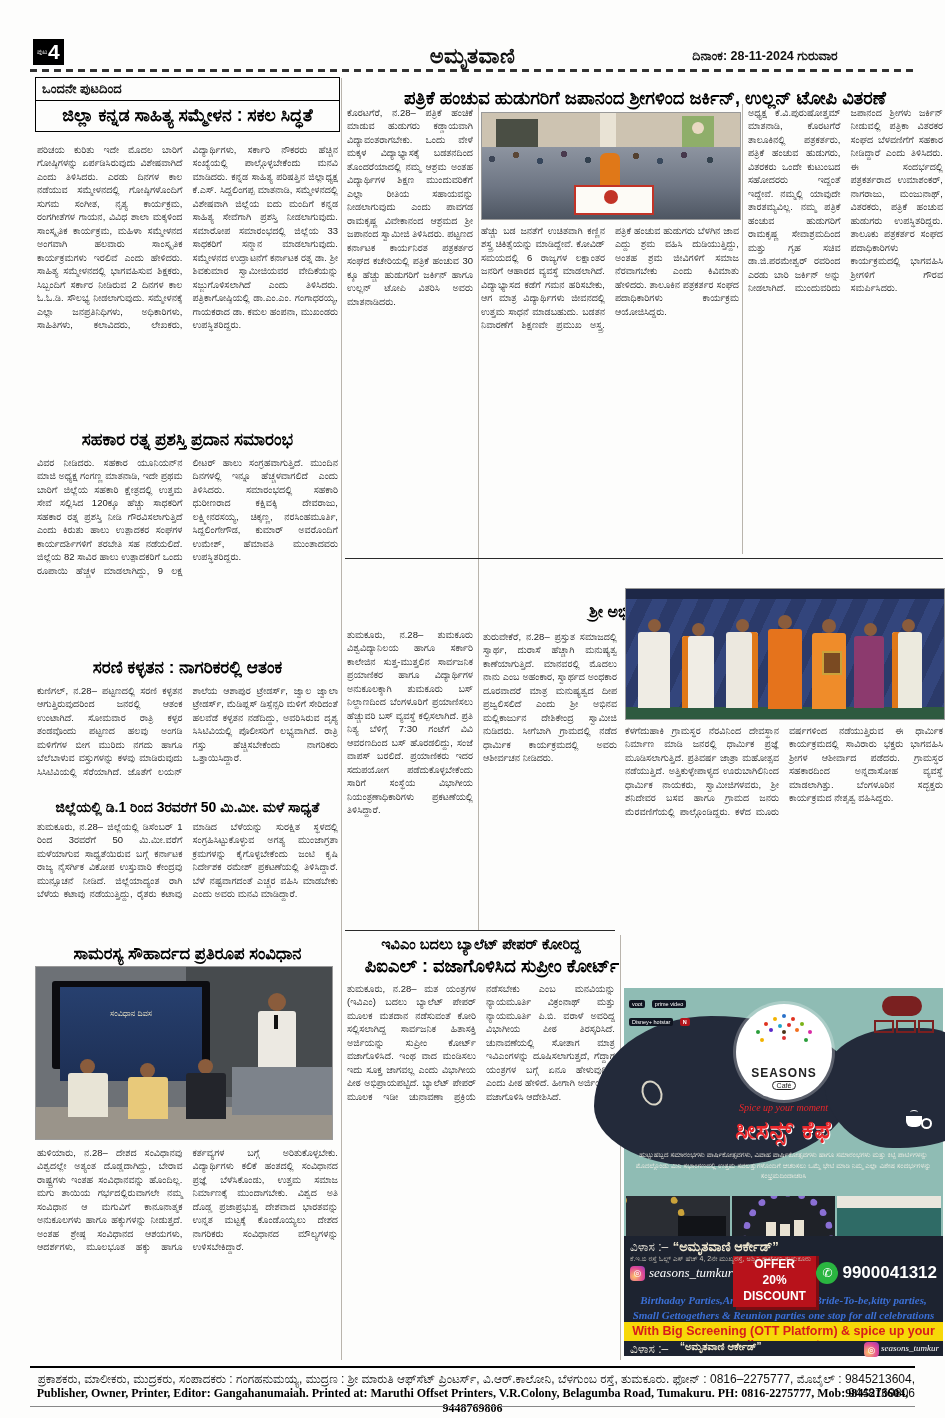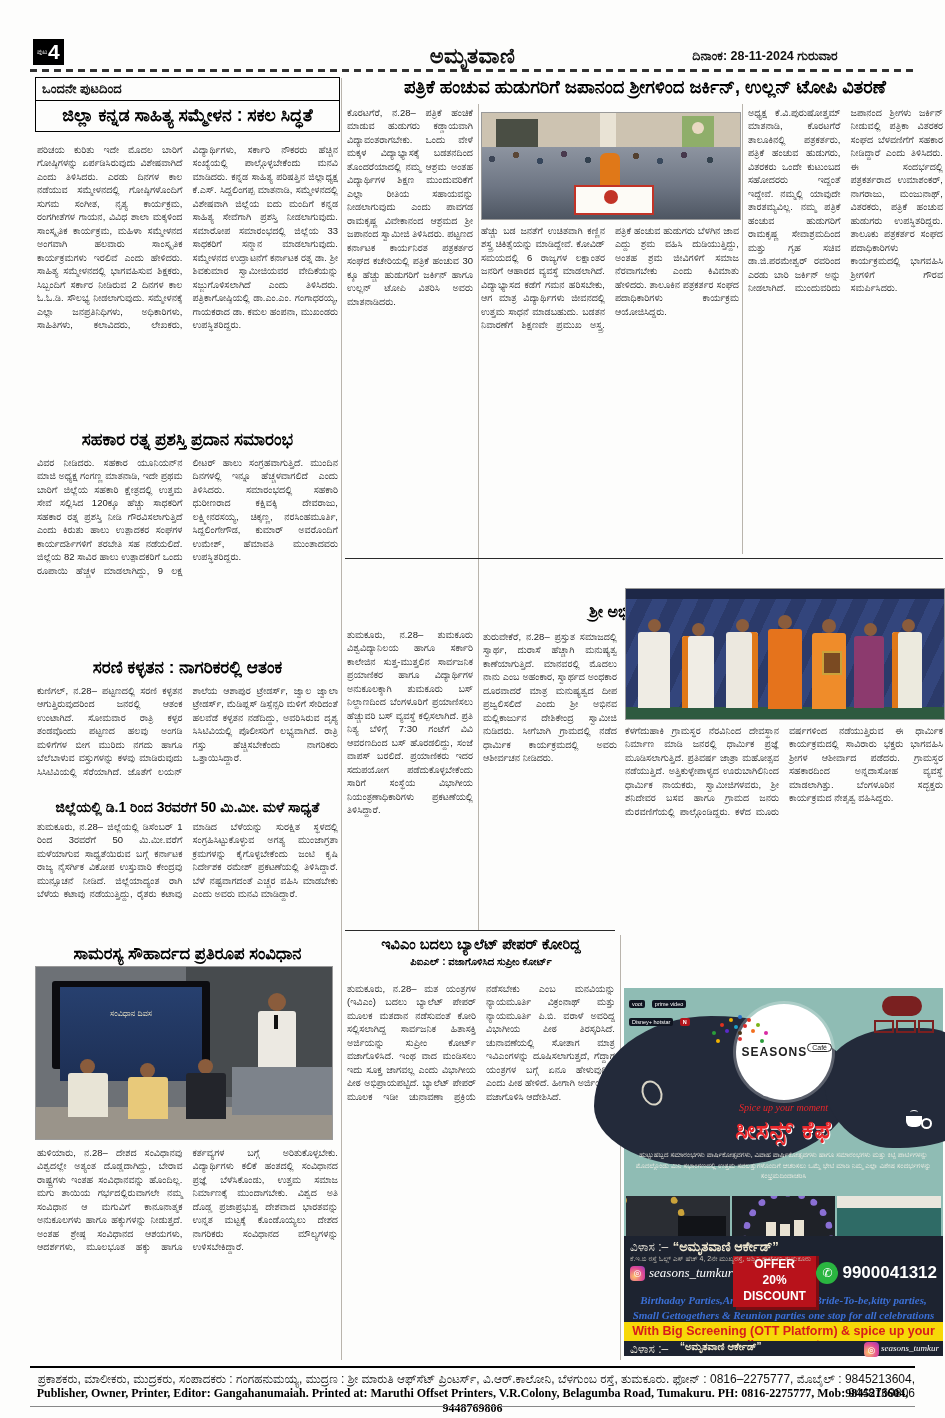--- a/index.html
+++ b/index.html
@@ -15,21 +15,21 @@
   .photo{overflow:hidden;border:1px solid #999;}
   .kicker-box{border:1.6px solid #000;}
   .kicker{font-weight:bold;font-size:13px;padding:3px 6px;border-bottom:1.6px solid #000;}
   .masthead-title{font-weight:bold;font-size:21px;letter-spacing:.5px;}
   .pagenum-box{background:#000;color:#fff;display:flex;align-items:center;padding:1px 4px;gap:2px;}
   .pagenum-box .vert{font-size:7px;line-height:1.05;width:9px;}
   .pagenum-box .num{font-size:21px;font-weight:bold;}
   .ad{background:#8fbcb4;}
   .ad .blob{position:absolute;background:#232a3a;border-radius:45% 55% 50% 40%/60% 45% 55% 40%;}
   .ott{font-size:5.5px;color:#fff;background:#101521;border-radius:2px;padding:1px 3px;margin:1px;display:inline-block;}
-  .logo-circle{background:#fff;border-radius:50%;display:flex;flex-direction:row;align-items:center;justify-content:flex-end;box-shadow:0 0 0 3px rgba(255,255,255,.25);}
+  .logo-circle{background:#fff;border-radius:50%;display:flex;flex-direction:column;align-items:center;justify-content:flex-end;box-shadow:0 0 0 3px rgba(255,255,255,.25);}
   .seasons-word{font-size:12px;letter-spacing:1px;color:#222;font-weight:bold;}
   .cafe-word{font-size:7px;color:#222;border:1px solid #222;border-radius:8px;padding:0 4px;margin:1px 0 10px;}
   .dotburst{width:4px;height:4px;border-radius:50%;background:#d33;
     box-shadow:-26px -6px 0 #2a9d3a,-18px -14px 0 #e0321f,-9px -19px 0 #f2b300,0 -22px 0 #2a71c9,9px -19px 0 #e0321f,18px -14px 0 #7ab317,26px -6px 0 #d92ba4,-22px 2px 0 #f2b300,22px 2px 0 #2a9d3a,-13px -8px 0 #5a2ac9,13px -8px 0 #f26f1f,-4px -12px 0 #1fa3c9,5px -13px 0 #d92b2b,0 -6px 0 #4a3317;}
   .tagline{font-style:italic;font-size:10px;color:#e8262a;font-family:"Liberation Serif","DejaVu Serif",serif;}
   .ad-title{font-weight:bold;font-size:24px;color:#e8262a;text-shadow:1px 1px 0 #fff;letter-spacing:1px;}
   .ad-desc{font-size:7px;color:#f2efe6;line-height:1.5;text-align:center;}
   .ad-eng{font-style:italic;font-weight:bold;font-size:11px;color:#3b6fd4;text-align:center;line-height:1.35;font-family:"Liberation Serif","DejaVu Serif",serif;}
   .ad-banner{background:#f7d808;color:#d81c1c;font-weight:bold;font-size:12.5px;text-align:center;padding:2px 0;}
   .ad-bottom{background:#1d2330;color:#fff;}
@@ -98,21 +98,21 @@
 
     <div class="head" style="left:44px;top:92px;width:15px;height:15px;"></div>
     <div class="fig" style="left:32px;top:106px;width:40px;height:44px;background:#e8e4d6;"></div>
     <div class="head" style="left:104px;top:96px;width:15px;height:15px;"></div>
     <div class="fig" style="left:92px;top:110px;width:40px;height:42px;background:#e8c97a;"></div>
     <div class="head" style="left:162px;top:92px;width:15px;height:15px;"></div>
     <div class="fig" style="left:150px;top:106px;width:40px;height:46px;background:#23252b;"></div>
   </div>
   <div class="abs body-txt cols2" style="left:37px;top:1146px;width:301px;height:212px;">ಹುಳಿಯಾರು, ನ.28– ದೇಶದ ಸಂವಿಧಾನವು ವಿಶ್ವದಲ್ಲೇ ಅತ್ಯಂತ ದೊಡ್ಡದಾಗಿದ್ದು, ಬೇರಾವ ರಾಷ್ಟ್ರಗಳು ಇಂತಹ ಸಂವಿಧಾನವನ್ನು ಹೊಂದಿಲ್ಲ. ಮಗು ತಾಯಿಯ ಗರ್ಭದಲ್ಲಿರುವಾಗಲೇ ನಮ್ಮ ಸಂವಿಧಾನ ಆ ಮಗುವಿಗೆ ಕಾನೂನಾತ್ಮಕ ಅನುಕೂಲಗಳು ಹಾಗೂ ಹಕ್ಕುಗಳನ್ನು ನೀಡುತ್ತದೆ. ಅಂತಹ ಶ್ರೇಷ್ಠ ಸಂವಿಧಾನದ ಆಶಯಗಳು, ಆದರ್ಶಗಳು, ಮೂಲಭೂತ ಹಕ್ಕು ಹಾಗೂ ಕರ್ತವ್ಯಗಳ ಬಗ್ಗೆ ಅರಿತುಕೊಳ್ಳಬೇಕು. ವಿದ್ಯಾರ್ಥಿಗಳು ಕಲಿಕೆ ಹಂತದಲ್ಲಿ ಸಂವಿಧಾನದ ಪ್ರಜ್ಞೆ ಬೆಳೆಸಿಕೊಂಡು, ಉತ್ತಮ ಸಮಾಜ ನಿರ್ಮಾಣಕ್ಕೆ ಮುಂದಾಗಬೇಕು. ವಿಶ್ವದ ಅತಿ ದೊಡ್ಡ ಪ್ರಜಾಪ್ರಭುತ್ವ ದೇಶವಾದ ಭಾರತವನ್ನು ಉನ್ನತ ಮಟ್ಟಕ್ಕೆ ಕೊಂಡೊಯ್ಯಲು ದೇಶದ ನಾಗರಿಕರು ಸಂವಿಧಾನದ ಮೌಲ್ಯಗಳನ್ನು ಉಳಿಸಬೇಕಿದ್ದಾರೆ.</div>
 
-  <div class="abs hl" style="left:347px;top:77px;width:596px;font-size:18px;">ಪತ್ರಿಕೆ ಹಂಚುವ ಹುಡುಗರಿಗೆ ಜಪಾನಂದ ಶ್ರೀಗಳಿಂದ ಜರ್ಕಿನ್, ಉಲ್ಲನ್ ಟೋಪಿ ವಿತರಣೆ</div>
+  <div class="abs hl" style="left:347px;top:88px;width:596px;font-size:18px;">ಪತ್ರಿಕೆ ಹಂಚುವ ಹುಡುಗರಿಗೆ ಜಪಾನಂದ ಶ್ರೀಗಳಿಂದ ಜರ್ಕಿನ್, ಉಲ್ಲನ್ ಟೋಪಿ ವಿತರಣೆ</div>
   <div class="abs body-txt" style="left:347px;top:106px;width:126px;height:444px;">ಕೊರಟಗೆರೆ, ನ.28– ಪತ್ರಿಕೆ ಹಂಚಿಕೆ ಮಾಡುವ ಹುಡುಗರು ಕಡ್ಡಾಯವಾಗಿ ವಿದ್ಯಾವಂತರಾಗಬೇಕು. ಒಂದು ವೇಳೆ ಮಕ್ಕಳ ವಿದ್ಯಾಭ್ಯಾಸಕ್ಕೆ ಬಡತನದಿಂದ ತೊಂದರೆಯಾದಲ್ಲಿ ನಮ್ಮ ಆಶ್ರಮ ಅಂತಹ ವಿದ್ಯಾರ್ಥಿಗಳ ಶಿಕ್ಷಣ ಮುಂದುವರಿಕೆಗೆ ಎಲ್ಲಾ ರೀತಿಯ ಸಹಾಯವನ್ನು ನೀಡಲಾಗುವುದು ಎಂದು ಪಾವಗಡ ರಾಮಕೃಷ್ಣ ವಿವೇಕಾನಂದ ಆಶ್ರಮದ ಶ್ರೀ ಜಪಾನಂದ ಸ್ವಾಮೀಜಿ ತಿಳಿಸಿದರು. ಪಟ್ಟಣದ ಕರ್ನಾಟಕ ಕಾರ್ಯನಿರತ ಪತ್ರಕರ್ತರ ಸಂಘದ ಕಚೇರಿಯಲ್ಲಿ ಪತ್ರಿಕೆ ಹಂಚುವ 30 ಕ್ಕೂ ಹೆಚ್ಚು ಹುಡುಗರಿಗೆ ಜರ್ಕಿನ್ ಹಾಗೂ ಉಲ್ಲನ್ ಟೋಪಿ ವಿತರಿಸಿ ಅವರು ಮಾತನಾಡಿದರು.</div>
 
   <div class="abs photo" style="left:481px;top:112px;width:258px;height:106px;background:#cdc3b1;">
     <div class="abs" style="left:14px;top:6px;width:42px;height:30px;background:#4a4e44;"></div>
     <div class="abs" style="left:118px;top:0;width:16px;height:64px;background:#e9e3d5;"></div>
     <div class="abs" style="left:200px;top:3px;width:32px;height:46px;background:#8fae6a;">
       <div class="abs" style="left:10px;top:6px;width:12px;height:12px;border-radius:50%;background:#e9d9c2;"></div>
     </div>
     <div class="abs" style="left:0;top:34px;width:258px;height:72px;background:
       radial-gradient(circle 5px at 10px 12px,#3c4556 60%,transparent 61%),
@@ -156,21 +156,21 @@
     <div class="abs" style="left:196px;top:62px;width:16px;height:20px;background:#7a4a22;border:2px solid #caa23a;"></div>
     <div class="head" style="left:238px;top:34px;width:13px;height:13px;"></div>
     <div class="fig" style="left:228px;top:47px;width:30px;height:72px;background:#8c3a6e;"></div>
     <div class="head" style="left:276px;top:30px;width:13px;height:13px;"></div>
     <div class="fig" style="left:266px;top:43px;width:30px;height:76px;background:#eceade;box-shadow:inset 6px 0 0 #e07818;"></div>
   </div>
   <div class="abs body-txt cols2" style="left:625px;top:724px;width:318px;height:256px;">ಕೆಳಗೆದುಹಾಕಿ ಗ್ರಾಮಸ್ಥರ ನೆರವಿನಿಂದ ದೇವಸ್ಥಾನ ನಿರ್ಮಾಣ ಮಾಡಿ ಜನರಲ್ಲಿ ಧಾರ್ಮಿಕ ಪ್ರಜ್ಞೆ ಮೂಡಿಸಲಾಗುತ್ತಿದೆ. ಪ್ರತಿವರ್ಷ ಜಾತ್ರಾ ಮಹೋತ್ಸವ ನಡೆಯುತ್ತಿದೆ. ಅತ್ತಿಕುಳ್ಳೇಪಾಳ್ಯದ ಊರುಬಾಗಿಲಿನಿಂದ ಧಾರ್ಮಿಕ ನಾಯಕರು, ಸ್ವಾಮೀಜಿಗಳವರು, ಶ್ರೀ ಶನಿದೇವರ ಬಸವ ಹಾಗೂ ಗ್ರಾಮದ ಜನರು ಮೆರವಣಿಗೆಯಲ್ಲಿ ಪಾಲ್ಗೊಂಡಿದ್ದರು. ಕಳೆದ ಮೂರು ವರ್ಷಗಳಿಂದ ನಡೆಯುತ್ತಿರುವ ಈ ಧಾರ್ಮಿಕ ಕಾರ್ಯಕ್ರಮದಲ್ಲಿ ಸಾವಿರಾರು ಭಕ್ತರು ಭಾಗವಹಿಸಿ ಶ್ರೀಗಳ ಆಶೀರ್ವಾದ ಪಡೆದರು. ಗ್ರಾಮಸ್ಥರ ಸಹಕಾರದಿಂದ ಅನ್ನದಾಸೋಹ ವ್ಯವಸ್ಥೆ ಮಾಡಲಾಗಿತ್ತು. ಬೆಂಗಳೂರಿನ ಸದ್ಭಕ್ತರು ಕಾರ್ಯಕ್ರಮದ ನೇತೃತ್ವ ವಹಿಸಿದ್ದರು.</div>
 
   <div class="abs hrule" style="left:345px;top:930px;width:270px;"></div>
   <div class="abs hl" style="left:347px;top:936px;width:268px;font-size:14.5px;">ಇವಿಎಂ ಬದಲು ಬ್ಯಾಲೆಟ್ ಪೇಪರ್ ಕೋರಿದ್ದ</div>
-  <div class="abs hl" style="left:347px;top:956px;width:268px;font-size:10px;">ಪಿಐಎಲ್ : ವಜಾಗೊಳಿಸಿದ ಸುಪ್ರೀಂ ಕೋರ್ಟ್</div>
+  <div class="abs hl" style="left:358px;top:956px;width:268px;font-size:18px;">ಪಿಐಎಲ್ : ವಜಾಗೊಳಿಸಿದ ಸುಪ್ರೀಂ ಕೋರ್ಟ್</div>
   <div class="abs body-txt cols2" style="left:347px;top:982px;width:268px;height:376px;">ತುಮಕೂರು, ನ.28– ಮತ ಯಂತ್ರಗಳ (ಇವಿಎಂ) ಬದಲು ಬ್ಯಾಲೆಟ್ ಪೇಪರ್ ಮೂಲಕ ಮತದಾನ ನಡೆಸುವಂತೆ ಕೋರಿ ಸಲ್ಲಿಸಲಾಗಿದ್ದ ಸಾರ್ವಜನಿಕ ಹಿತಾಸಕ್ತಿ ಅರ್ಜಿಯನ್ನು ಸುಪ್ರೀಂ ಕೋರ್ಟ್ ವಜಾಗೊಳಿಸಿದೆ. ಇಂಥ ವಾದ ಮಂಡಿಸಲು ಇದು ಸೂಕ್ತ ಜಾಗವಲ್ಲ ಎಂದು ವಿಭಾಗೀಯ ಪೀಠ ಅಭಿಪ್ರಾಯಪಟ್ಟಿದೆ. ಬ್ಯಾಲೆಟ್ ಪೇಪರ್ ಮೂಲಕ ಇಡೀ ಚುನಾವಣಾ ಪ್ರಕ್ರಿಯೆ ನಡೆಸಬೇಕು ಎಂಬ ಮನವಿಯನ್ನು ನ್ಯಾಯಮೂರ್ತಿ ವಿಕ್ರಂನಾಥ್ ಮತ್ತು ನ್ಯಾಯಮೂರ್ತಿ ಪಿ.ಬಿ. ವರಾಳೆ ಅವರಿದ್ದ ವಿಭಾಗೀಯ ಪೀಠ ತಿರಸ್ಕರಿಸಿದೆ. ಚುನಾವಣೆಯಲ್ಲಿ ಸೋತಾಗ ಮಾತ್ರ ಇವಿಎಂಗಳನ್ನು ದೂಷಿಸಲಾಗುತ್ತದೆ, ಗೆದ್ದಾಗ ಯಂತ್ರಗಳ ಬಗ್ಗೆ ಏನೂ ಹೇಳುವುದಿಲ್ಲ ಎಂದು ಪೀಠ ಹೇಳಿದೆ. ಹೀಗಾಗಿ ಅರ್ಜಿಯನ್ನು ವಜಾಗೊಳಿಸಿ ಆದೇಶಿಸಿದೆ.</div>
 
   <div class="abs ad" style="left:624px;top:988px;width:319px;height:368px;">
     <div class="blob" style="left:-30px;top:28px;width:260px;height:150px;"></div>
     <div class="blob" style="left:200px;top:40px;width:160px;height:120px;border-radius:50% 40% 55% 45%/45% 55% 40% 60%;"></div>
 
     <div class="abs" style="left:4px;top:4px;width:110px;">
       <span class="ott">voot</span>
       <span class="ott">prime video</span><br>
       <span class="ott">Disney+ hotstar</span>

